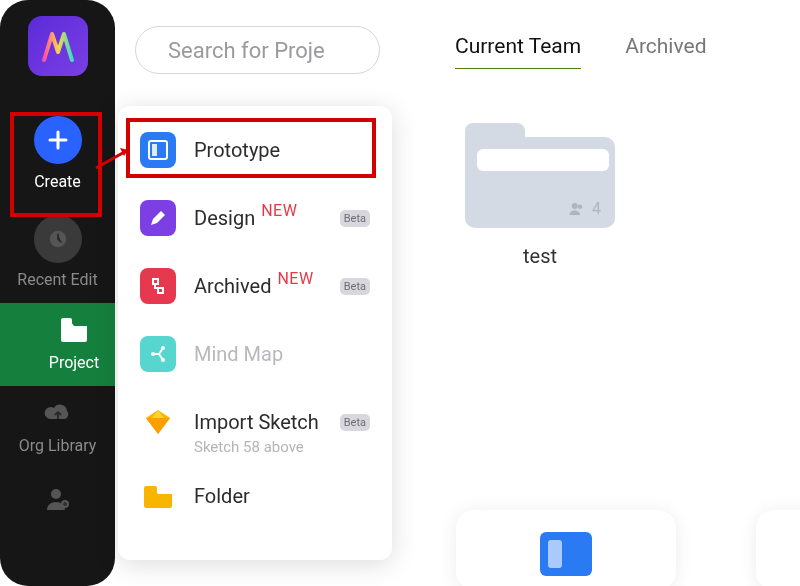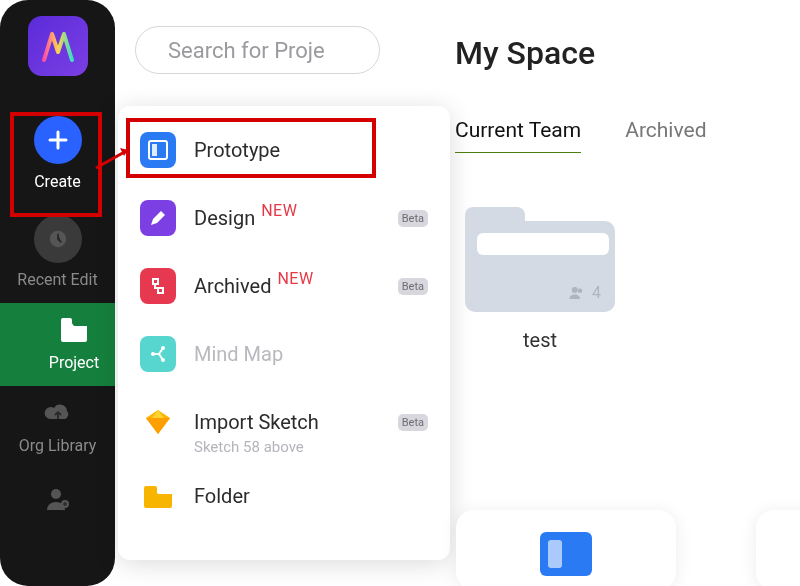--- a/index.html
+++ b/index.html
@@ -25,21 +25,21 @@
   .red2 { left:126px; top:118px; width:250px; height:60px; }
   .arrow { position:absolute; left:94px; top:146px; width:40px; height:24px; pointer-events:none;}
   .arrow svg { width:100%; height:100%; }
 
   
   .search { position:absolute; left:135px; top:26px; width:245px; height:48px; border:1px solid #d7d7db; border-radius:999px; display:flex; align-items:center; padding:0 20px; color:#9a9a9f; gap:12px; background:#fff;}
   .search input { border:0; outline:0; font-size:22px; flex:1; background:transparent; color:#555;}
   .search input::placeholder{ color:#9a9a9f; }
 
   
-  .menu { position:absolute; left:118px; top:106px; width:332px; background:#fff; border-radius:12px; box-shadow:0 4px 26px rgba(0,0,0,.14); padding:10px 0 30px; }
+  .menu { position:absolute; left:118px; top:106px; width:274px; background:#fff; border-radius:12px; box-shadow:0 4px 26px rgba(0,0,0,.14); padding:10px 0 30px; }
   .menu-item { display:flex; align-items:center; gap:18px; padding:16px 22px; cursor:pointer; }
   .menu-item .ico { width:36px; height:36px; border-radius:8px; display:flex; align-items:center; justify-content:center; flex-shrink:0; }
   .menu-item .txtwrap { flex:1; display:flex; align-items:center; gap:6px; }
   .menu-item .txt { font-size:20px; color:#2c2c2f; }
   .menu-item.disabled .txt { color:#b8b8bf; }
   .new-badge { color:#e63946; font-size:16px; font-weight:400; letter-spacing:.5px; position:relative; top:-8px; }
   .beta { background:#d7d7dd; color:#6c6c72; font-size:11px; font-weight:400; padding:2px 4px; border-radius:5px; margin-left:auto; }
   .sub { font-size:15px; color:#b4b4bb; padding-left:76px; margin-top:-8px; margin-bottom:6px;}
 
   
@@ -212,21 +212,20 @@
           <rect x="2" y="4" width="13" height="7" rx="2" fill="#f7b500"></rect>
         </svg>
     </div>
     <div class="txtwrap">
         <span class="txt">Folder</span>
       </div>
   </div>
 </div>
 
 <div class="main">
-  <h1>My Space</h1>
   <div class="tabs">
     <div class="tab active">Current Team</div>
     <div class="tab">Archived</div>
   </div>
 
   <div class="folder-card">
     <div class="folder-ic">
       <div class="tab-part"></div>
       <div class="body-part">
         <svg width="18" height="18" viewBox="0 0 24 24">

